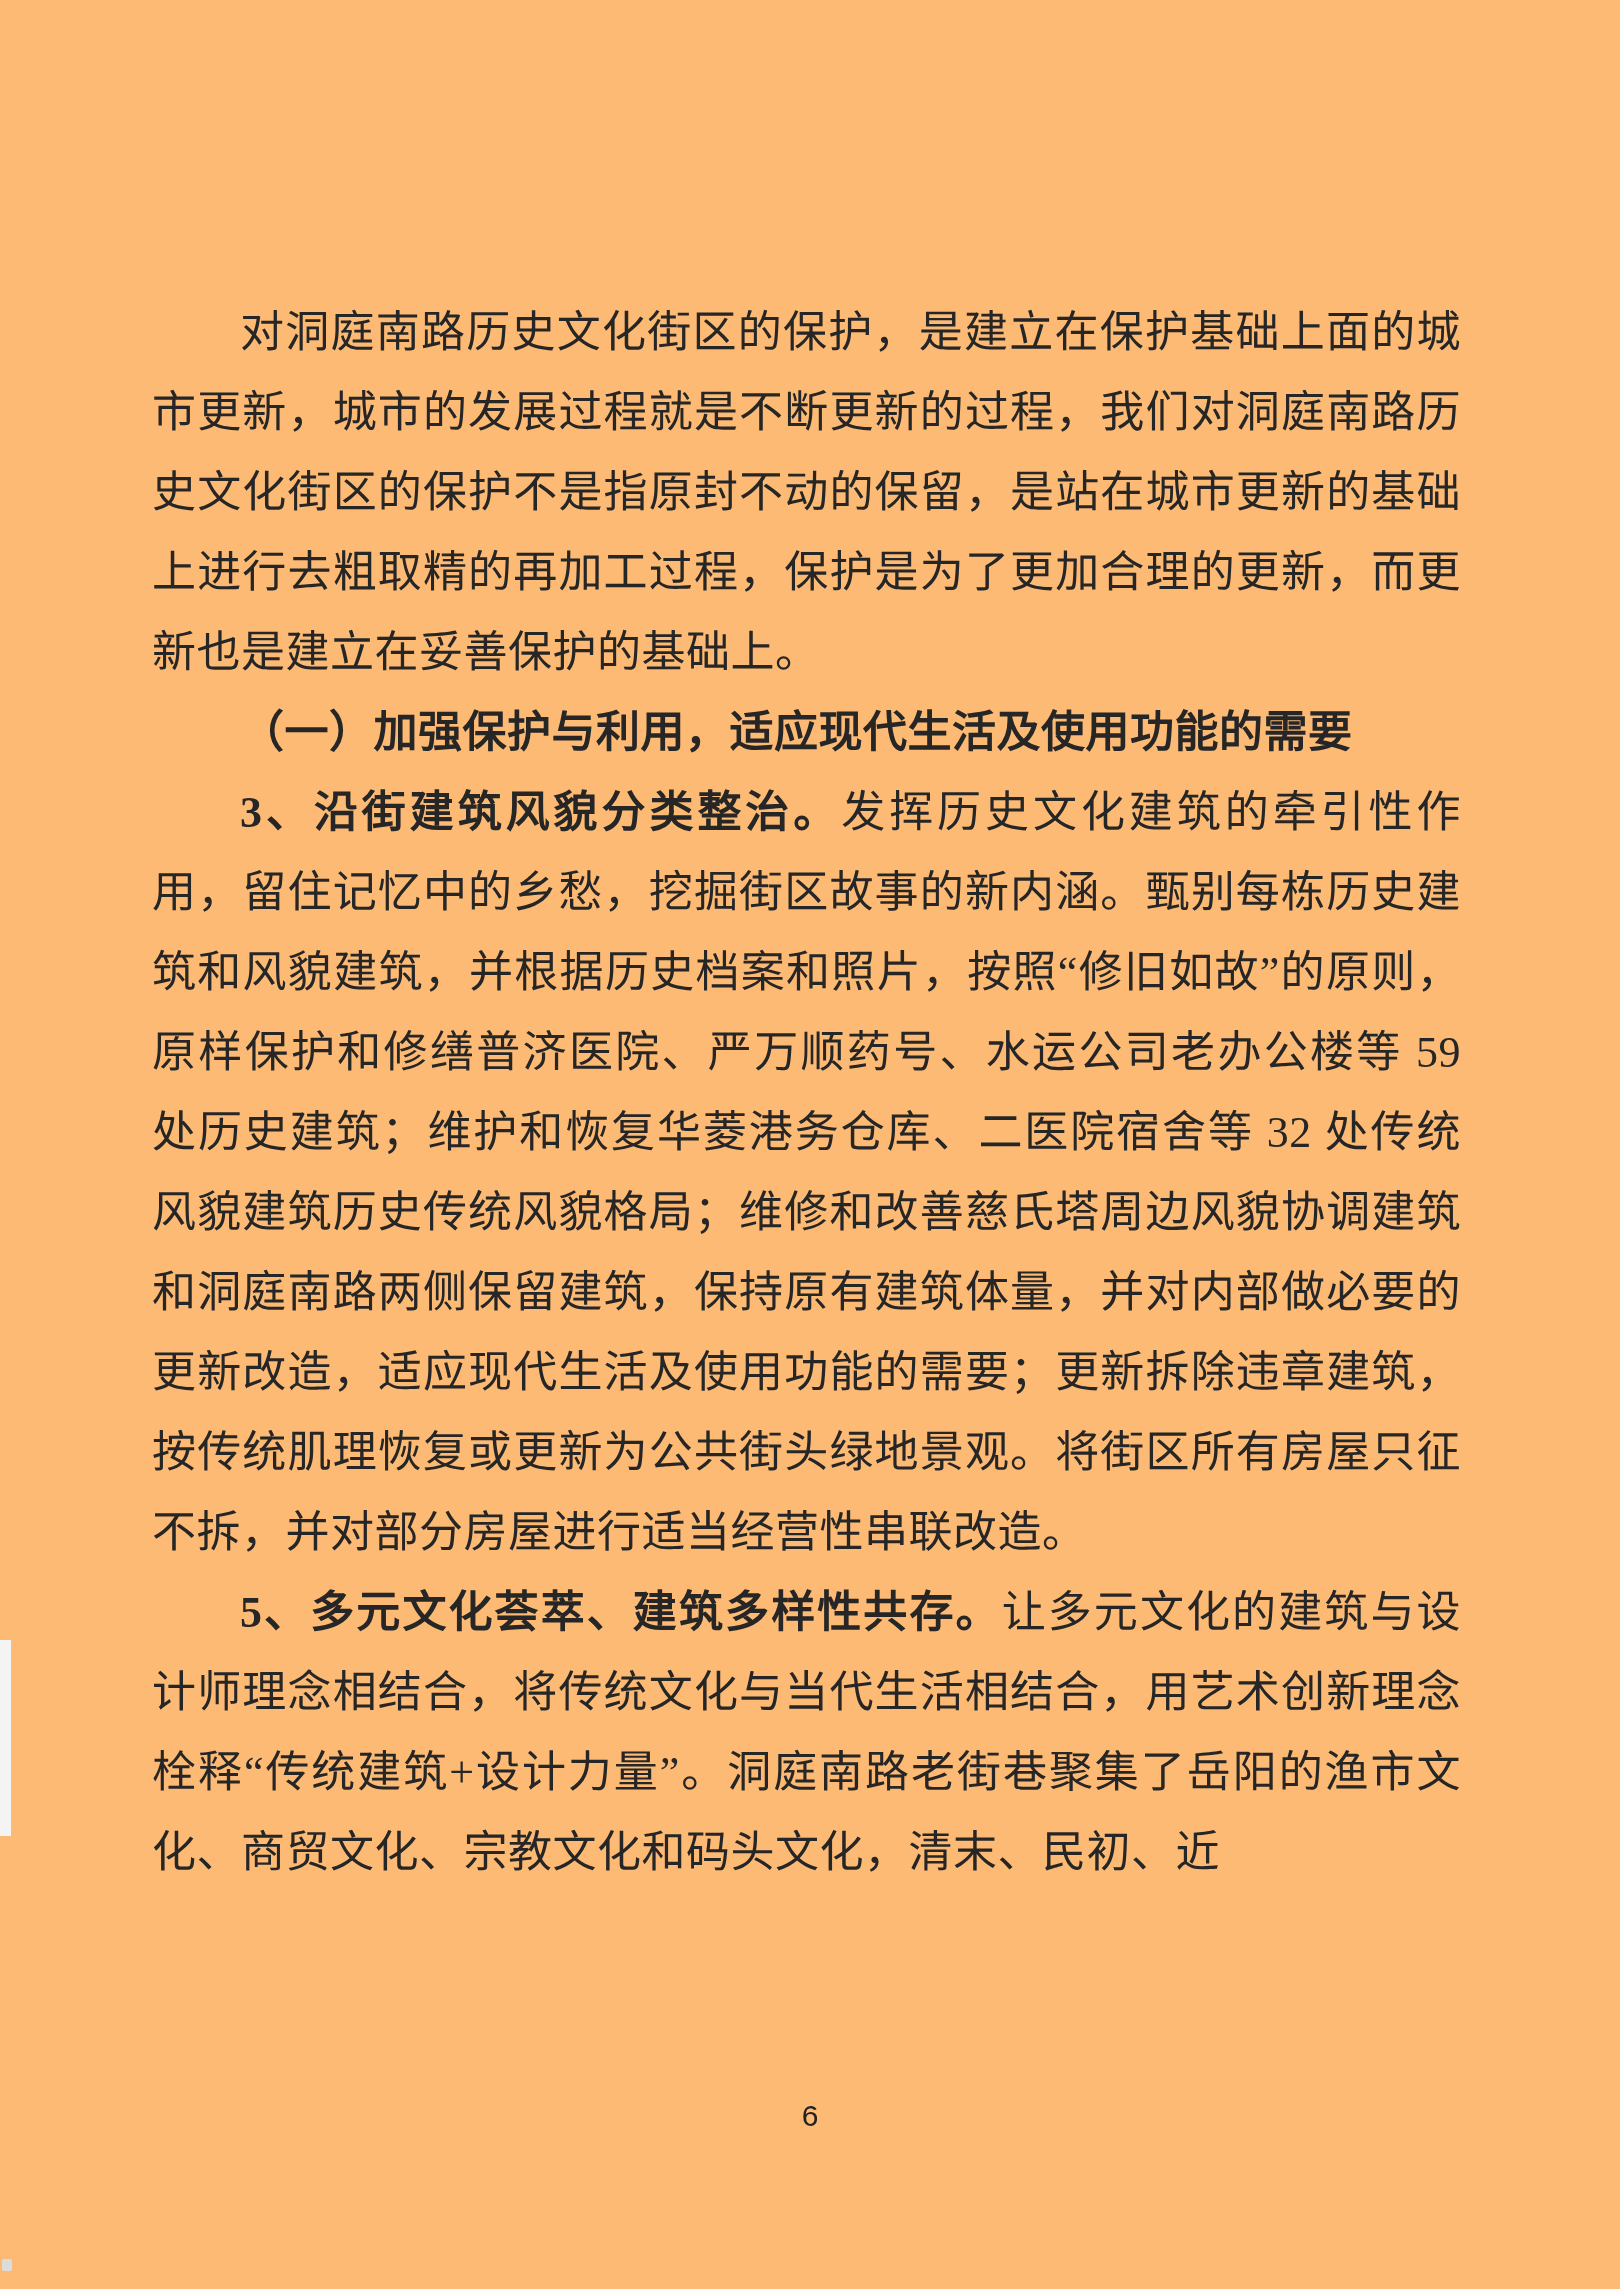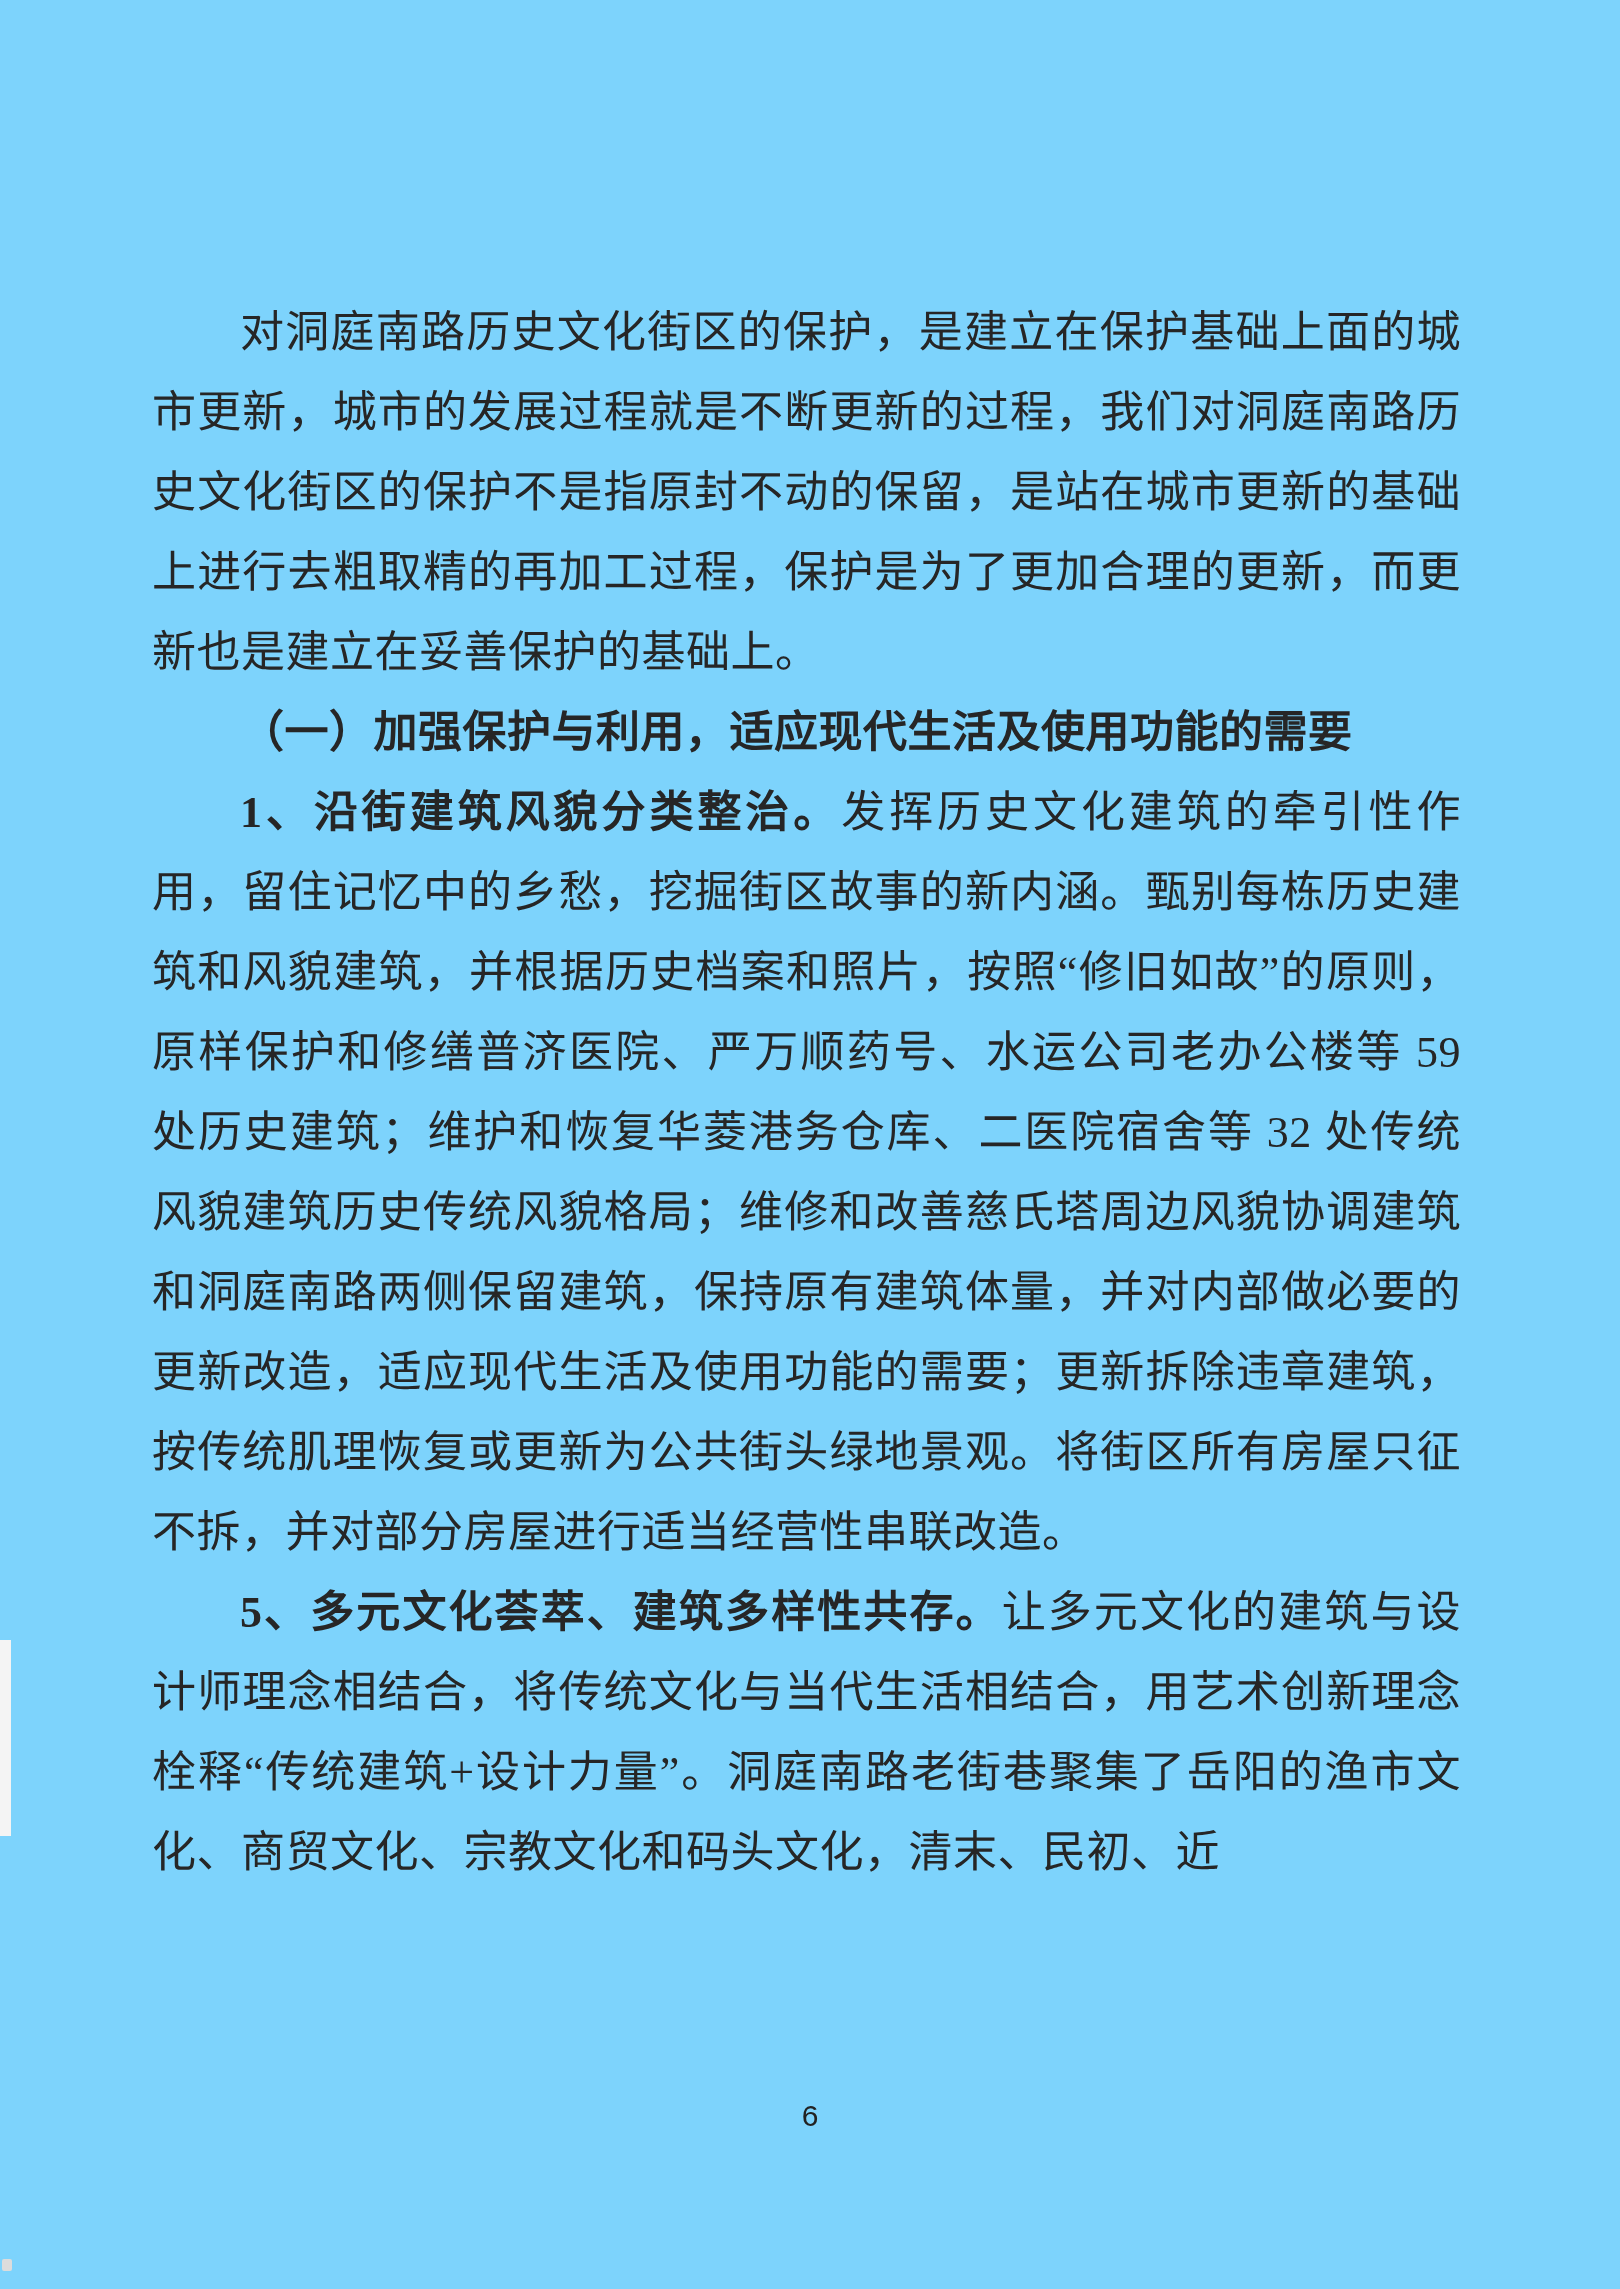--- a/index.html
+++ b/index.html
@@ -4,21 +4,21 @@
 <style>
   html, body {
     margin: 0;
     padding: 0;
     background: #ffffff;
   }
   .page {
     position: relative;
     width: 1620px;
     height: 2290px;
-    background: #7dd3fc;
+    background: #fdba74;
     overflow: hidden;
     font-family: "Liberation Serif", "DejaVu Serif", serif;
     color: #262626;
   }
   .text-block {
     position: absolute;
     left: 152px;
     top: 293px;
     width: 1309px;
     font-size: 44px;
@@ -71,21 +71,21 @@
 <body>
 
 <div class="page">
 
   <div class="text-block">
 
     <p><span>对洞庭南路历史文化街区的保护，是建立在保护基础上面的城市更新，城市的发展过程就是不断更新的过程，我们对洞庭南路历史文化街区的保护不是指原封不动的保留，是站在城市更新的基础上进行去粗取精的再加工过程，保护是为了更加合理的更新，而更新也是建立在妥善保护的基础上。</span></p>
 
     <p class="section-heading">（一）加强保护与利用，适应现代生活及使用功能的需要</p>
 
-    <p><span class="para-lead">1、沿街建筑风貌分类整治。</span><span>发挥历史文化建筑的牵引性作用，留住记忆中的乡愁，挖掘街区故事的新内涵。甄别每栋历史建筑和风貌建筑，并根据历史档案和照片，按照“修旧如故”的原则，原样保护和修缮普济医院、严万顺药号、水运公司老办公楼等 59 处历史建筑；维护和恢复华菱港务仓库、二医院宿舍等 32 处传统风貌建筑历史传统风貌格局；维修和改善慈氏塔周边风貌协调建筑和洞庭南路两侧保留建筑，保持原有建筑体量，并对内部做必要的更新改造，适应现代生活及使用功能的需要；更新拆除违章建筑，按传统肌理恢复或更新为公共街头绿地景观。将街区所有房屋只征不拆，并对部分房屋进行适当经营性串联改造。</span></p>
+    <p><span class="para-lead">3、沿街建筑风貌分类整治。</span><span>发挥历史文化建筑的牵引性作用，留住记忆中的乡愁，挖掘街区故事的新内涵。甄别每栋历史建筑和风貌建筑，并根据历史档案和照片，按照“修旧如故”的原则，原样保护和修缮普济医院、严万顺药号、水运公司老办公楼等 59 处历史建筑；维护和恢复华菱港务仓库、二医院宿舍等 32 处传统风貌建筑历史传统风貌格局；维修和改善慈氏塔周边风貌协调建筑和洞庭南路两侧保留建筑，保持原有建筑体量，并对内部做必要的更新改造，适应现代生活及使用功能的需要；更新拆除违章建筑，按传统肌理恢复或更新为公共街头绿地景观。将街区所有房屋只征不拆，并对部分房屋进行适当经营性串联改造。</span></p>
 
     <p><span class="para-lead">5、多元文化荟萃、建筑多样性共存。</span><span>让多元文化的建筑与设计师理念相结合，将传统文化与当代生活相结合，用艺术创新理念栓释“传统建筑+设计力量”。洞庭南路老街巷聚集了岳阳的渔市文化、商贸文化、宗教文化和码头文化，清末、民初、近</span></p>
 
   </div>
 
   <div class="page-number">6</div>
 
   <div class="scan-smudge"></div>
   <div class="scan-dot"></div>
 

